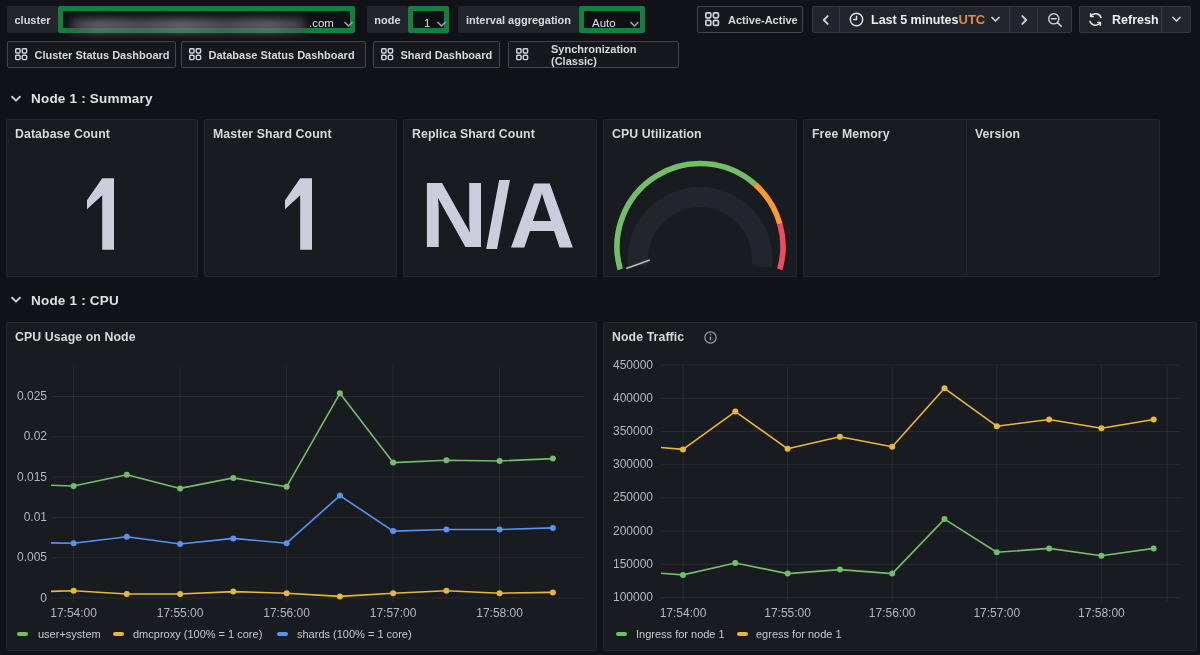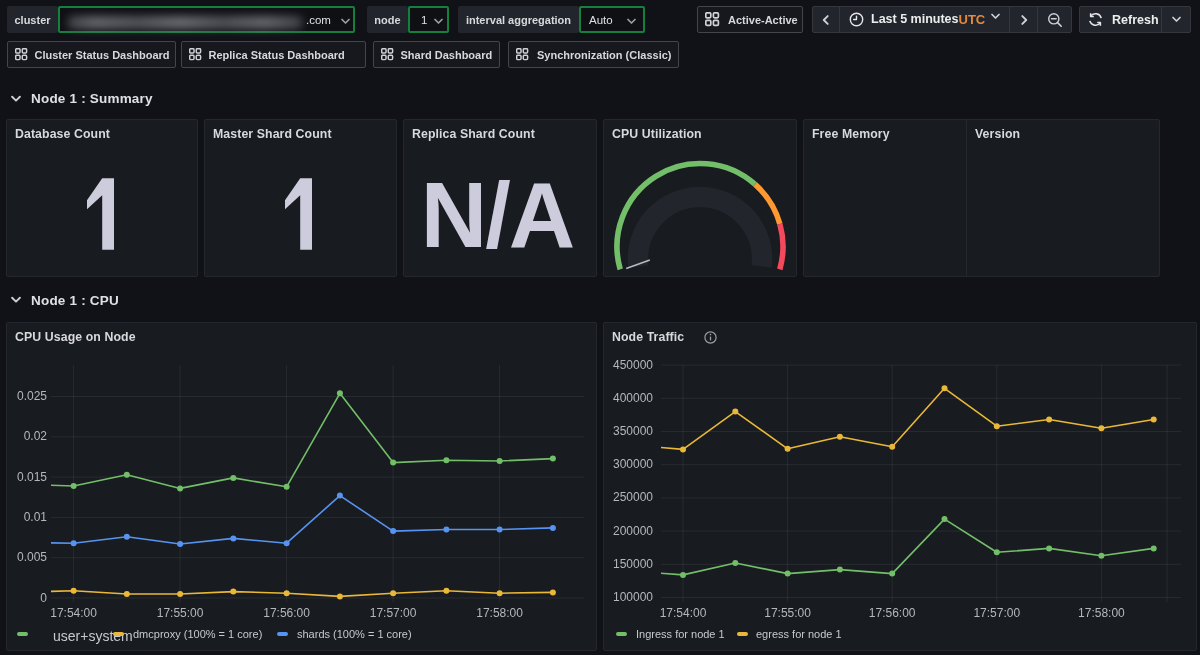--- a/index.html
+++ b/index.html
@@ -1,18 +1,18 @@
 <!DOCTYPE html>
 <html><head><meta charset="utf-8"><style>
 *{margin:0;padding:0;box-sizing:border-box}
 svg{display:block}
 html,body{width:1200px;height:655px;background:#111217;font-family:"Liberation Sans",sans-serif;overflow:hidden;position:relative}
 .abs{position:absolute}
 .lbl{background:#22252b;border-radius:2px;color:#d8d9dd;font-size:11px;font-weight:600;display:flex;align-items:center;justify-content:center}
-.val{background:#0f1014;border:2px solid #15803d;border-radius:2px;color:#dfe0e4;font-size:11.5px;font-weight:500;display:flex;align-items:center}
+.val{background:#0f1014;border:5px solid #15803d;border-radius:2px;color:#dfe0e4;font-size:11.5px;font-weight:500;display:flex;align-items:center}
 .btn{background:#16181d;border:1px solid #42454c;border-radius:2px;color:#d7d8dc;font-size:11px;font-weight:600;display:flex;align-items:center}
 .grp{background:#22252b;border:1px solid #34373d;border-radius:2px;display:flex;align-items:center}
 .panel{position:absolute;background:#181b1f;border:1px solid #25272e;border-radius:2px}
 .ptitle{position:absolute;left:8px;top:7px;font-size:12.3px;font-weight:600;color:#d8d9dd;letter-spacing:0.1px}
 .rowhdr{position:absolute;font-size:13.5px;font-weight:600;color:#dfe0e4;letter-spacing:0.2px}
 .statv{position:absolute;color:#ccccdc;font-weight:700;text-align:center;line-height:1}
 </style></head><body>
 <div class="abs lbl" style="left:7px;top:6px;width:51px;height:27px">cluster</div>
 <div class="abs val" style="left:58px;top:6px;width:297px;height:27px">
     <div style="position:absolute;left:7px;top:7.5px;width:236px;height:13px;background:linear-gradient(90deg,#46474d,#6e6f77 12%,#5a5b62 30%,#74757d 48%,#57585f 66%,#6f7078 84%,#46474d);border-radius:7px;filter:blur(4px);opacity:.9"></div>
@@ -52,21 +52,21 @@
     </span>
     <span style="margin-left:8px">Active-Active</span>
   </div>
 <div class="abs grp" style="left:812px;top:6px;width:260px;height:27px">
     <div style="width:26px;display:flex;justify-content:center">
       <svg width="10" height="10" viewBox="0 0 9 9" fill="none">
         <path d="M6 1 L2.5 4.5 L6 8" stroke="#d0d1d6" stroke-width="1.7" stroke-linecap="round" stroke-linejoin="round"></path>
       </svg>
     </div>
     <div style="width:1px;height:27px;background:#34373d"></div>
-    <div style="flex:1;display:flex;align-items:flex-start;padding-left:9px">
+    <div style="flex:1;display:flex;align-items:center;padding-left:9px">
       <svg width="15" height="15" viewBox="0 0 15 15" fill="none">
         <circle cx="7.5" cy="7.5" r="6.2" stroke="#e6e7ea" stroke-width="1.4"></circle>
         <path d="M7.5 4.2 V7.5 H4.6" stroke="#e6e7ea" stroke-width="1.4" stroke-linecap="round" stroke-linejoin="round"></path>
       </svg>
       <span style="margin-left:7px;font-size:12.5px;font-weight:700;color:#eceded">Last 5 minutes</span>
       <span style="margin-left:0;font-size:13px;font-weight:700;color:#e58a3b">UTC</span>
       <span style="margin-left:6px;display:flex">
         <svg width="9" height="9" viewBox="0 0 9 9" fill="none">
           <path d="M1 2.5 L4.5 6 L8 2.5" stroke="#d0d1d6" stroke-width="1.7" stroke-linecap="round" stroke-linejoin="round"></path>
         </svg>
@@ -117,21 +117,21 @@
   </div>
 <div class="abs btn" style="left:181px;top:41px;width:185px;height:27px">
     <span style="margin-left:7px;display:flex">
       <svg width="13" height="13" viewBox="0 0 15 15" fill="none">
         <rect x="0.8" y="0.8" width="5" height="5" rx="1.2" stroke="#d0d1d6" stroke-width="1.7"></rect>
         <rect x="8.4" y="0.8" width="5" height="5" rx="1.2" stroke="#d0d1d6" stroke-width="1.7"></rect>
         <rect x="0.8" y="8.4" width="5" height="5" rx="1.2" stroke="#d0d1d6" stroke-width="1.7"></rect>
         <rect x="8.4" y="8.4" width="5" height="5" rx="1.2" stroke="#d0d1d6" stroke-width="1.7"></rect>
       </svg>
     </span>
-    <span style="margin-left:6.5px">Replica Status Dashboard</span>
+    <span style="margin-left:6.5px">Database Status Dashboard</span>
   </div>
 <div class="abs btn" style="left:373px;top:41px;width:127px;height:27px">
     <span style="margin-left:7px;display:flex">
       <svg width="13" height="13" viewBox="0 0 15 15" fill="none">
         <rect x="0.8" y="0.8" width="5" height="5" rx="1.2" stroke="#d0d1d6" stroke-width="1.7"></rect>
         <rect x="8.4" y="0.8" width="5" height="5" rx="1.2" stroke="#d0d1d6" stroke-width="1.7"></rect>
         <rect x="0.8" y="8.4" width="5" height="5" rx="1.2" stroke="#d0d1d6" stroke-width="1.7"></rect>
         <rect x="8.4" y="8.4" width="5" height="5" rx="1.2" stroke="#d0d1d6" stroke-width="1.7"></rect>
       </svg>
     </span>
@@ -139,21 +139,21 @@
   </div>
 <div class="abs btn" style="left:508px;top:41px;width:171px;height:27px">
     <span style="margin-left:7px;display:flex">
       <svg width="13" height="13" viewBox="0 0 15 15" fill="none">
         <rect x="0.8" y="0.8" width="5" height="5" rx="1.2" stroke="#d0d1d6" stroke-width="1.7"></rect>
         <rect x="8.4" y="0.8" width="5" height="5" rx="1.2" stroke="#d0d1d6" stroke-width="1.7"></rect>
         <rect x="0.8" y="8.4" width="5" height="5" rx="1.2" stroke="#d0d1d6" stroke-width="1.7"></rect>
         <rect x="8.4" y="8.4" width="5" height="5" rx="1.2" stroke="#d0d1d6" stroke-width="1.7"></rect>
       </svg>
     </span>
-    <span style="margin-left:8px">Synchronization (Classic)</span>
+    <span style="margin-left:22px">Synchronization (Classic)</span>
   </div>
 <div class="abs" style="left:11px;top:94px">
     <svg width="10" height="10" viewBox="0 0 9 9" fill="none">
       <path d="M1 2.5 L4.5 6 L8 2.5" stroke="#ccccdc" stroke-width="1.7" stroke-linecap="round" stroke-linejoin="round"></path>
     </svg>
   </div>
 <div class="rowhdr" style="left:31px;top:91px">Node 1 : Summary</div>
 <div class="abs" style="left:11px;top:295px">
     <svg width="10" height="10" viewBox="0 0 9 9" fill="none">
       <path d="M1 2.5 L4.5 6 L8 2.5" stroke="#ccccdc" stroke-width="1.7" stroke-linecap="round" stroke-linejoin="round"></path>
@@ -252,21 +252,21 @@
         <circle cx="279.6" cy="270.2" r="3.0" fill="#EAB839"></circle>
         <circle cx="332.9" cy="273.4" r="3.0" fill="#EAB839"></circle>
         <circle cx="386.1" cy="270.2" r="3.0" fill="#EAB839"></circle>
         <circle cx="439.4" cy="267.7" r="3.0" fill="#EAB839"></circle>
         <circle cx="492.6" cy="270.2" r="3.0" fill="#EAB839"></circle>
         <circle cx="545.9" cy="269.4" r="3.0" fill="#EAB839"></circle>
       </g>
     </svg>
     <div class="ptitle">CPU Usage on Node</div>
     <div style="position:absolute;left:10px;top:309px;width:11px;height:4px;border-radius:2px;background:#73BF69"></div>
-    <div style="position:absolute;left:46px;top:305px;font-size:14px;color:#c8c9d0">user+system</div>
+    <div style="position:absolute;left:31px;top:305px;font-size:11px;color:#c8c9d0">user+system</div>
     <div style="position:absolute;left:106px;top:309px;width:11px;height:4px;border-radius:2px;background:#EAB839"></div>
     <div style="position:absolute;left:126px;top:305px;font-size:11px;color:#c8c9d0">dmcproxy (100% = 1 core)</div>
     <div style="position:absolute;left:270px;top:309px;width:11px;height:4px;border-radius:2px;background:#5794F2"></div>
     <div style="position:absolute;left:290px;top:305px;font-size:11px;color:#c8c9d0">shards (100% = 1 core)</div>
   </div>
 <div class="panel" style="left:603px;top:322px;width:594px;height:329px">
     <svg width="594" height="329" style="position:absolute;left:0;top:0">
       <line x1="79.0" y1="42" x2="79.0" y2="279" stroke="rgba(204,204,220,0.09)" stroke-width="1"></line>
       <line x1="183.6" y1="42" x2="183.6" y2="279" stroke="rgba(204,204,220,0.09)" stroke-width="1"></line>
       <line x1="288.2" y1="42" x2="288.2" y2="279" stroke="rgba(204,204,220,0.09)" stroke-width="1"></line>

